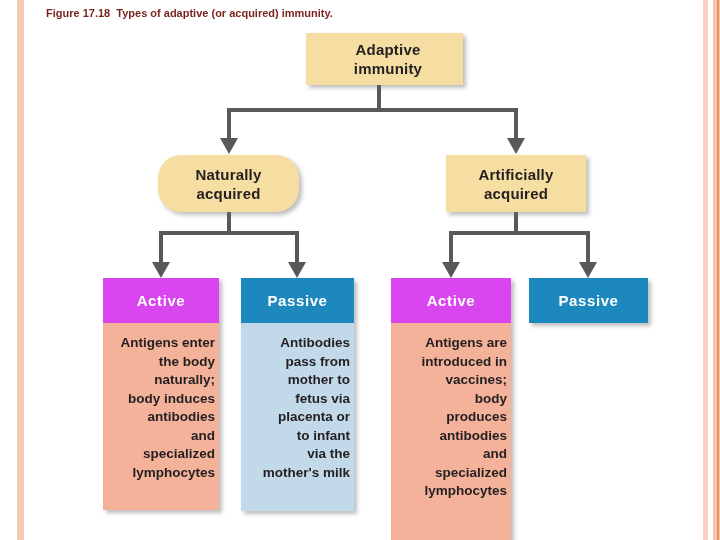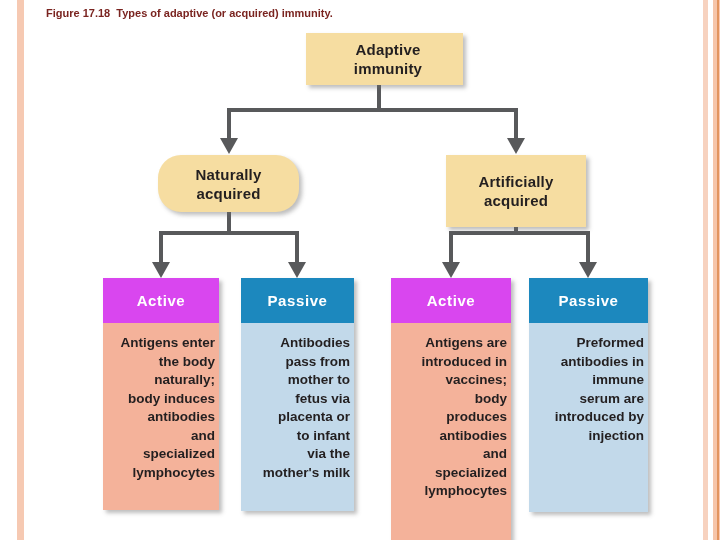--- a/index.html
+++ b/index.html
@@ -42,21 +42,21 @@
     text-align: center;
     font-weight: bold;
     font-size: 15px;
     line-height: 19px;
     color: #231f20;
     white-space: pre-line;
     letter-spacing: 0.2px;
   }
   #node-adaptive     { left: 290px; top: 33px;  width: 150px; height: 52px; padding-left: 7px; }
   #node-naturally    { left: 142px; top: 155px; width: 141px; height: 57px; border-radius: 23px; }
-  #node-artificially { left: 430px; top: 155px; width: 140px; height: 72px; }
+  #node-artificially { left: 430px; top: 155px; width: 140px; height: 57px; }
 
   
   .column {
     position: absolute;
     top: 278px;
     box-shadow: 3px 3px 4px rgba(110,110,110,0.45);
   }
   .col-header {
     height: 45px;
     display: flex;
@@ -195,22 +195,16 @@
 body
 produces
 antibodies
 and
 specialized
 lymphocytes</div>
   </div>
 
   <div id="col4" class="column">
     <div class="col-header passive">Passive</div>
-    <div class="col-body passive">Preformed
-antibodies in
-immune
-serum are
-introduced by
-injection</div>
   </div>
 
 
 </div>
 
 </body></html>

